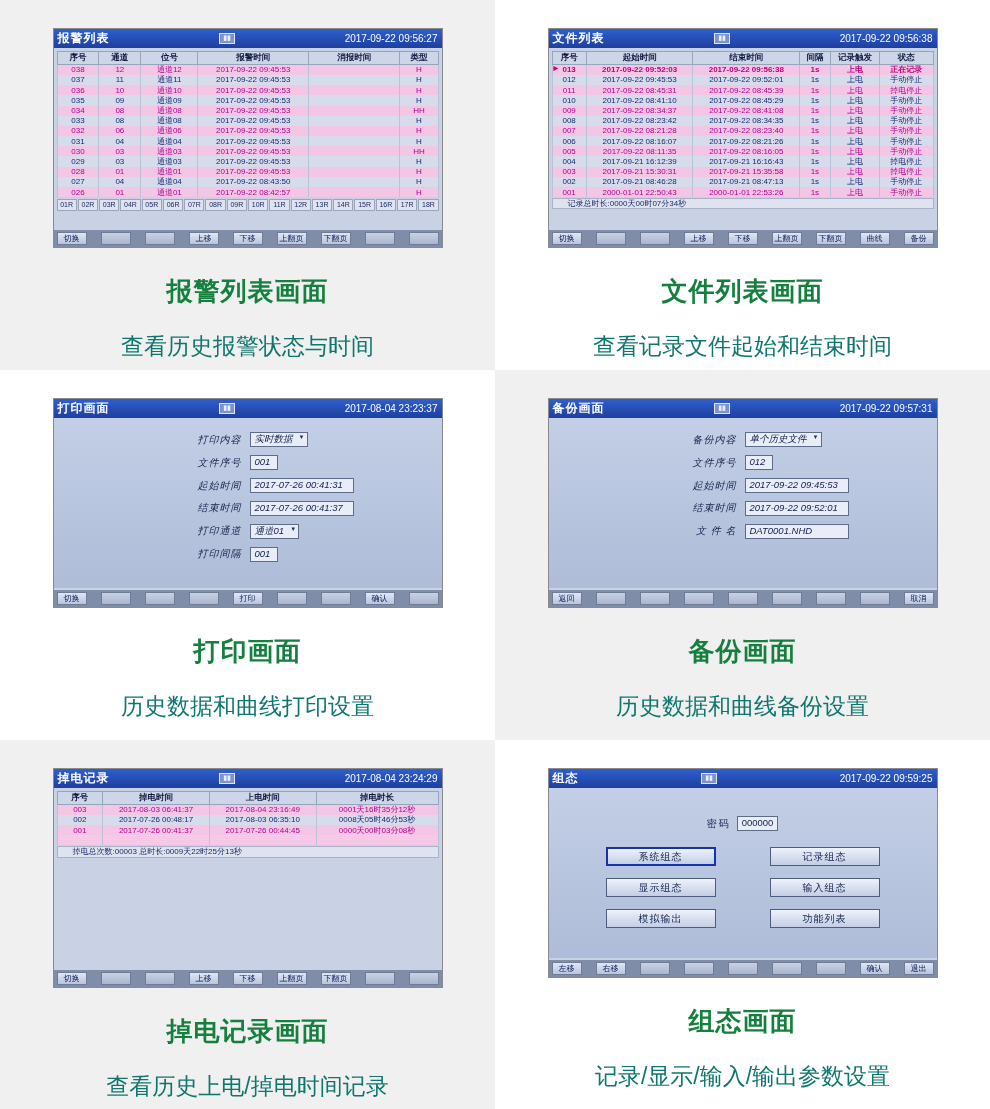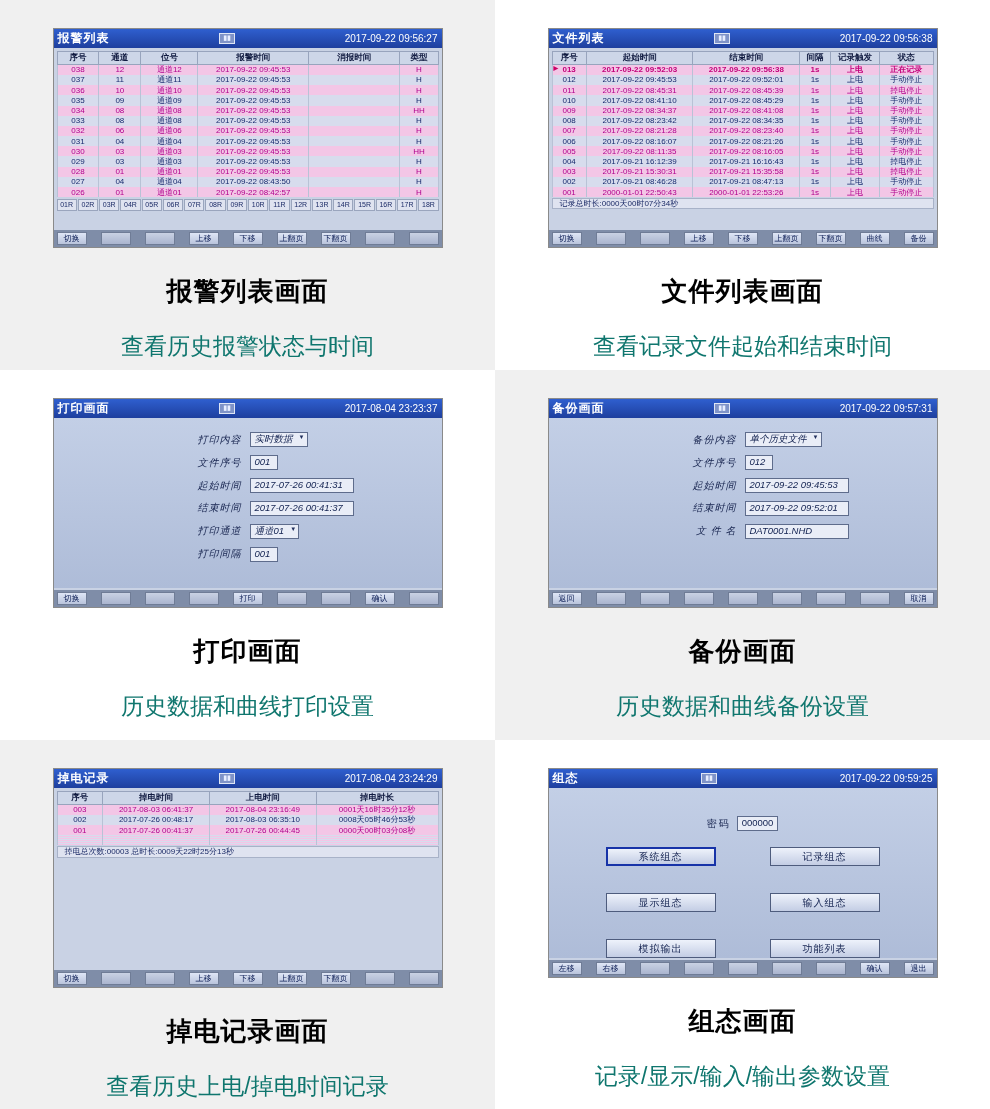--- a/index.html
+++ b/index.html
@@ -89,21 +89,21 @@
     position: absolute; left: 1px; top: 0px; font-size: 6px; color:#cc0066;
   }
 
   
   .statusline {
     margin: 1px 3px 0 3px;
     background: #dfe3f0;
     border: 1px solid #a8b2c8;
     font-size: 8px;
     color: #1b2a66;
-    padding: 0 7px;
+    padding: 0 15px;
   }
 
   
   .chstrip {
     display: flex; margin: 2px 3px 0 3px; gap: 1px;
   }
   .chstrip .ch {
     flex: 1; text-align: center;
     background: #dfe3f0;
     border: 1px solid #9aa5bd;
@@ -167,37 +167,37 @@
   .cfgwrap {
     position:absolute; top:19px; left:0; right:0; bottom:19px;
     background: linear-gradient(#c3cfe6, #aebcd8);
     display:flex; flex-direction:column; align-items:center;
     padding-top: 28px;
   }
   .pwrow { display:flex; align-items:center; font-size:10px; color:#17244f; margin-bottom:16px;}
   .pwrow .lbl { letter-spacing:2px; margin-right:6px;text-align:center; }
   .cfggrid {
     display:grid; grid-template-columns: 110px 110px;
-    gap: 27px 54px;
+    gap: 12px 54px;
   }
   .cfgbtn {
     height: 19px;
     background: linear-gradient(#eef2fb,#c3cde4);
     border: 1px solid #4e5c7d;
     display:flex; align-items:center; justify-content:center;
     font-size:10px; color:#12214f; letter-spacing:1px;
   }
   .cfgbtn.sel { border:2px solid #1733a8; }
 
   
   .cap {
     margin-top: 26px;
     text-align:center;
   }
-  .cap .t1 { font-size: 26px; font-weight: bold; color:#000000; letter-spacing:1px; }
+  .cap .t1 { font-size: 26px; font-weight: bold; color:#15803d; letter-spacing:1px; }
   .cap .t2 { font-size: 23px; color:#0f766e; margin-top: 22px; }
 </style>
 </head>
 <body>
 
 <div class="grid">
 
   <div class="cell bg-gray">
     <div class="screen h1">
       <div class="titlebar">

